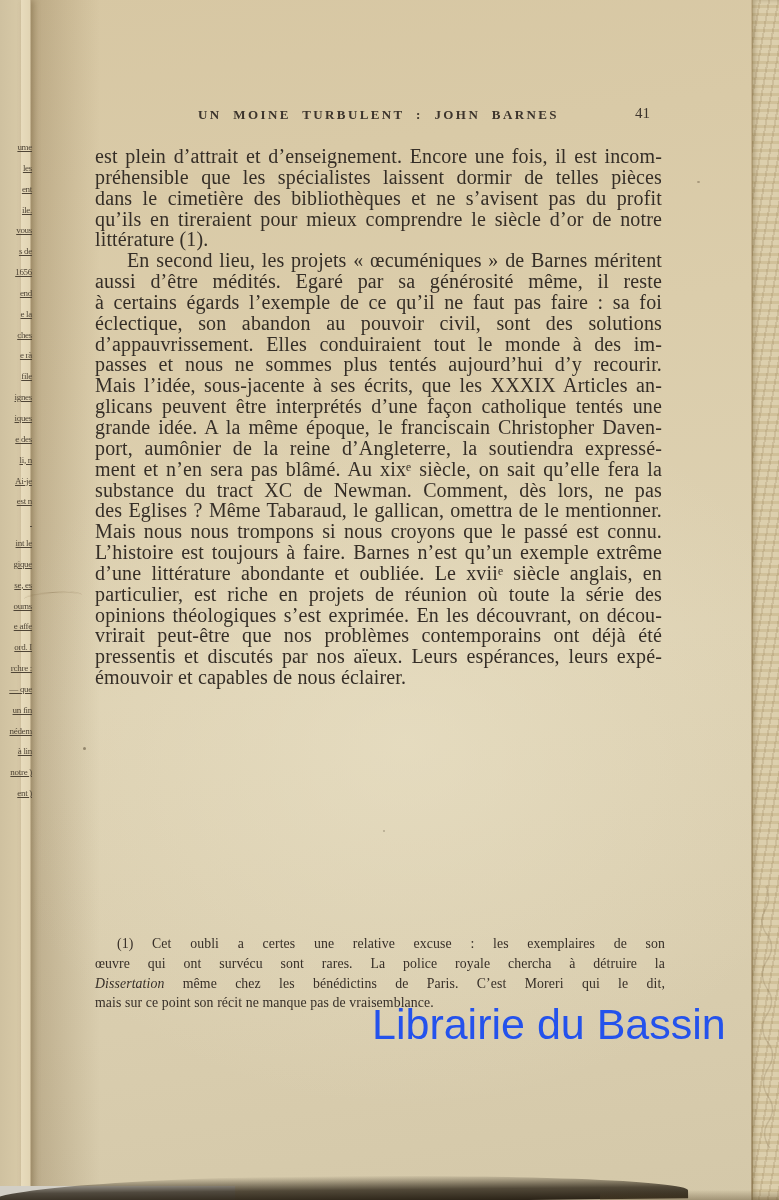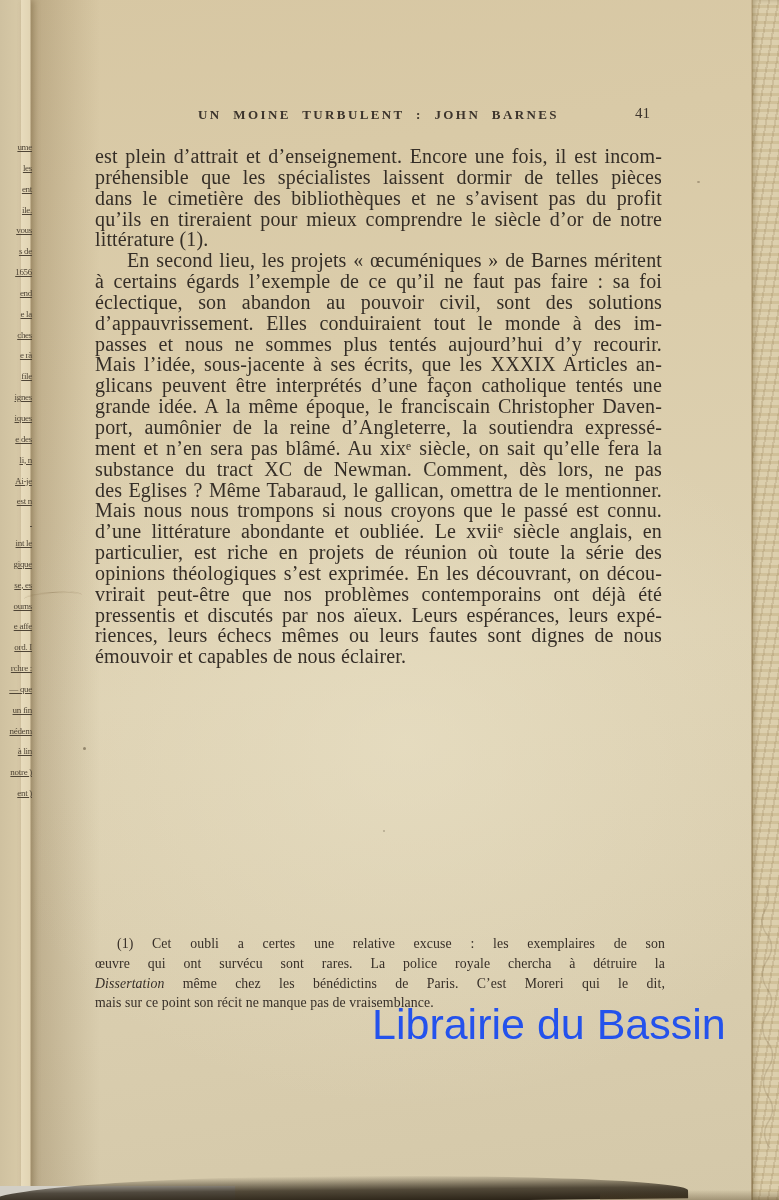--- a/index.html
+++ b/index.html
@@ -168,38 +168,39 @@
     <div class="body-text">
       <div class="para">
           <div class="body-line"><span>est plein d’attrait et d’enseignement. Encore une fois, il est incom-</span></div>
           <div class="body-line"><span>préhensible que les spécialistes laissent dormir de telles pièces</span></div>
           <div class="body-line"><span>dans le cimetière des bibliothèques et ne s’avisent pas du profit</span></div>
           <div class="body-line"><span>qu’ils en tireraient pour mieux comprendre le siècle d’or de notre</span></div>
           <div class="body-line"><span>littérature (1).</span></div>
         </div>
       <div class="para indent-first">
           <div class="body-line"><span>En second lieu, les projets « œcuméniques » de Barnes méritent</span></div>
+          <div class="body-line"><span>aussi d’être médités. Egaré par sa générosité même, il reste</span></div>
           <div class="body-line"><span>à certains égards l’exemple de ce qu’il ne faut pas faire : sa foi</span></div>
           <div class="body-line"><span>éclectique, son abandon au pouvoir civil, sont des solutions</span></div>
           <div class="body-line"><span>d’appauvrissement. Elles conduiraient tout le monde à des im-</span></div>
           <div class="body-line"><span>passes et nous ne sommes plus tentés aujourd’hui d’y recourir.</span></div>
           <div class="body-line"><span>Mais l’idée, sous-jacente à ses écrits, que les XXXIX Articles an-</span></div>
           <div class="body-line"><span>glicans peuvent être interprétés d’une façon catholique tentés une</span></div>
           <div class="body-line"><span>grande idée. A la même époque, le franciscain Christopher Daven-</span></div>
           <div class="body-line"><span>port, aumônier de la reine d’Angleterre, la soutiendra expressé-</span></div>
           <div class="body-line"><span>ment et n’en sera pas blâmé. Au xixᵉ siècle, on sait qu’elle fera la</span></div>
           <div class="body-line"><span>substance du tract XC de Newman. Comment, dès lors, ne pas</span></div>
           <div class="body-line"><span>des Eglises ? Même Tabaraud, le gallican, omettra de le mentionner.</span></div>
           <div class="body-line"><span>Mais nous nous trompons si nous croyons que le passé est connu.</span></div>
+          <div class="body-line"><span>L’histoire est toujours à faire. Barnes n’est qu’un exemple extrême</span></div>
           <div class="body-line"><span>d’une littérature abondante et oubliée. Le xviiᵉ siècle anglais, en</span></div>
           <div class="body-line"><span>particulier, est riche en projets de réunion où toute la série des</span></div>
           <div class="body-line"><span>opinions théologiques s’est exprimée. En les découvrant, on décou-</span></div>
           <div class="body-line"><span>vrirait peut-être que nos problèmes contemporains ont déjà été</span></div>
           <div class="body-line"><span>pressentis et discutés par nos aïeux. Leurs espérances, leurs expé-</span></div>
-          <div class="body-line"><span>riences, leurs échecs mêmes ou leurs fautes sont dignes de nous</span></div>
           <div class="body-line"><span>émouvoir et capables de nous éclairer.</span></div>
         </div>
     </div>
   </div>
 
   <div class="footnote">
       <div class="fn-line"><span>(1) Cet oubli a certes une relative excuse : les exemplaires de son</span></div>
       <div class="fn-line"><span>œuvre qui ont survécu sont rares. La police royale chercha à détruire la</span></div>
       <div class="fn-line"><span></span><i>Dissertation</i><span> même chez les bénédictins de Paris. C’est Moreri qui le dit,</span></div>
       <div class="fn-line"><span>mais sur ce point son récit ne manque pas de vraisemblance.</span></div>

